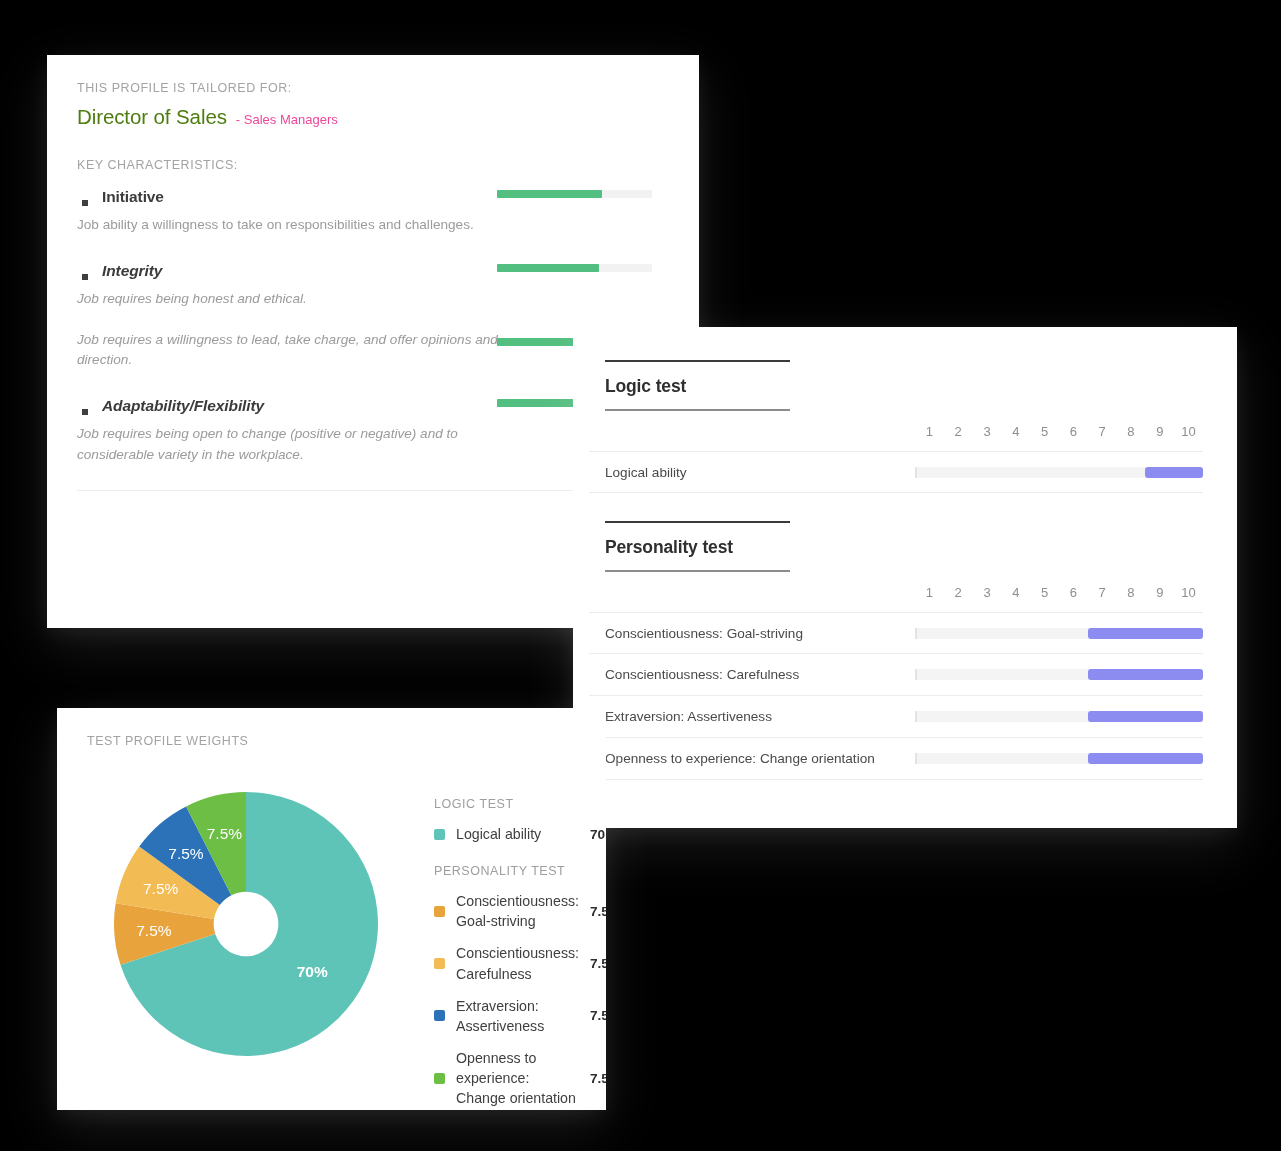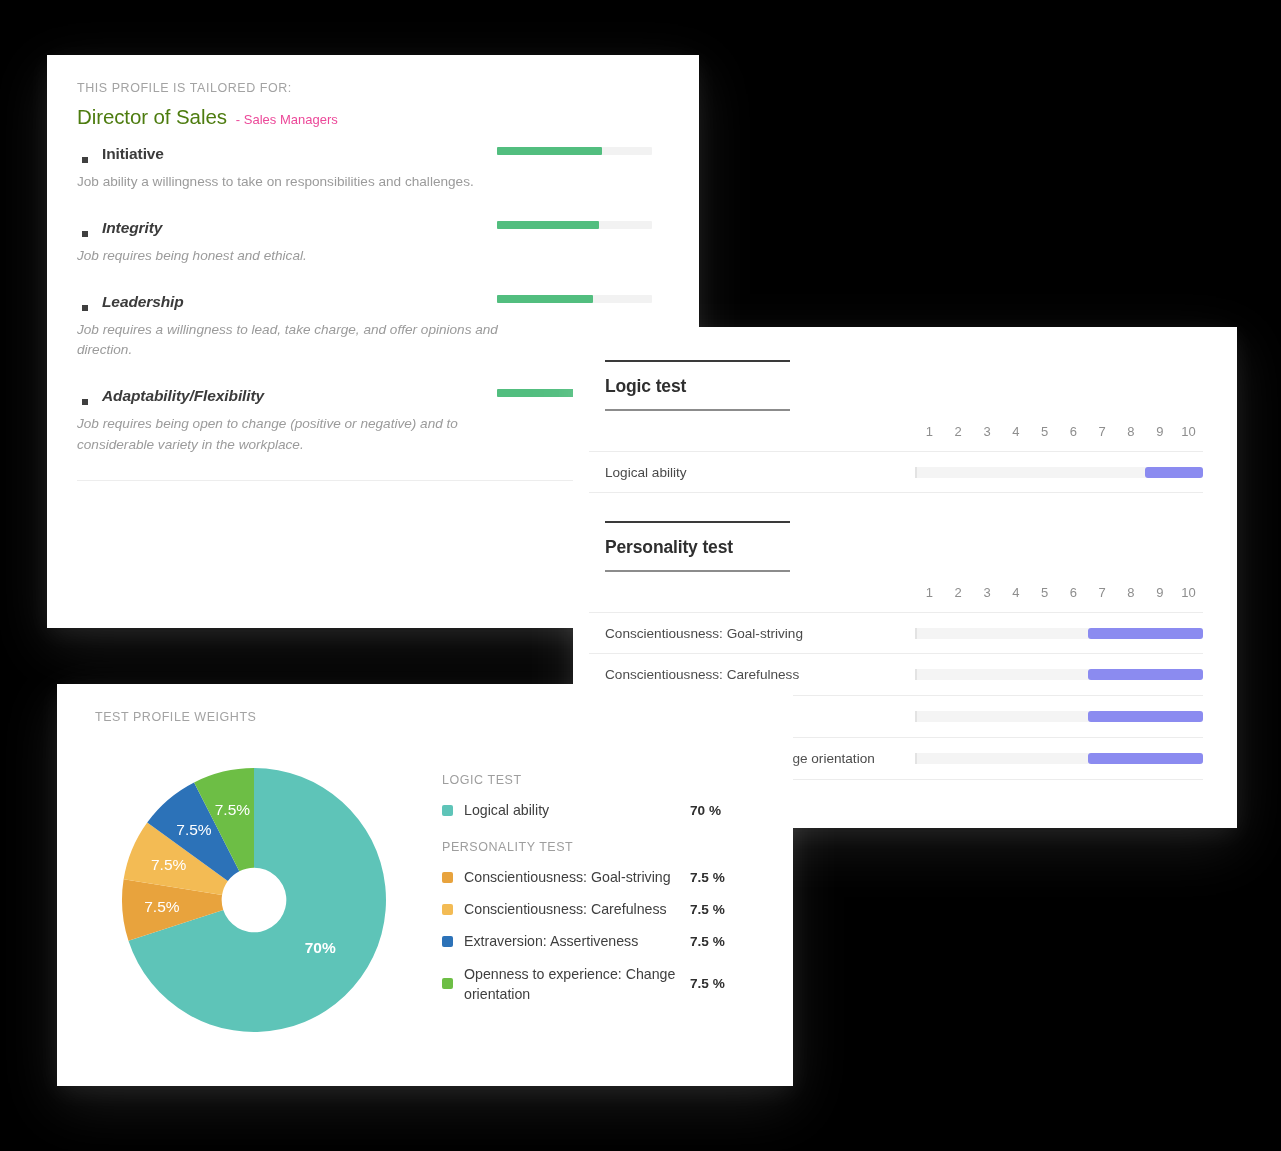--- a/index.html
+++ b/index.html
@@ -211,24 +211,24 @@
   .meter > i {
     position: absolute;
     top: 0; bottom: 0;
     background: #8b8bf0;
     border-radius: 3px;
   }
 
   
   #weights-card {
     left: 57px;
-    top: 684px;
-    width: 736px;
+    top: 708px;
+    width: 549px;
     height: 402px;
-    padding: 26px 30px 0 38px;
+    padding: 26px 30px 0 30px;
     overflow: hidden;
     z-index: 5;
   }
 
   .weights-body {
     display: flex;
     align-items: flex-start;
     margin-top: 42px;
   }
 
@@ -296,20 +296,21 @@
 
   <section class="card" id="profile-card">
 
     <div class="eyebrow">THIS PROFILE IS TAILORED FOR:</div>
 
     <div class="title-row">
       <span class="title-main">Director of Sales</span>
       <span class="title-sub">- Sales Managers</span>
     </div>
 
+    <div class="section-label">KEY CHARACTERISTICS:</div>
 
     <div class="charlist" id="charlist">
         <div class="char-item">
           <div class="char-head">
             <span class="bullet"></span>
             <span class="char-name">Initiative</span>
           </div>
           <div class="char-desc">Job ability a willingness to take on responsibilities and challenges.</div>
           <div class="char-bar">
             <i style="width: 68%; background: rgb(82, 190, 127);"></i>
@@ -319,24 +320,20 @@
           <div class="char-head">
             <span class="bullet"></span>
             <span class="char-name">Integrity</span>
           </div>
           <div class="char-desc">Job requires being honest and ethical.</div>
           <div class="char-bar">
             <i style="width: 66%; background: rgb(82, 190, 127);"></i>
           </div>
         </div>
         <div class="char-item">
-          <div class="char-head">
-            <span class="bullet"></span>
-            <span class="char-name">Leadership</span>
-          </div>
           <div class="char-desc">Job requires a willingness to lead, take charge, and offer opinions and direction.</div>
           <div class="char-bar">
             <i style="width: 62%; background: rgb(82, 190, 127);"></i>
           </div>
         </div>
         <div class="char-item">
           <div class="char-head">
             <span class="bullet"></span>
             <span class="char-name">Adaptability/Flexibility</span>
           </div>

